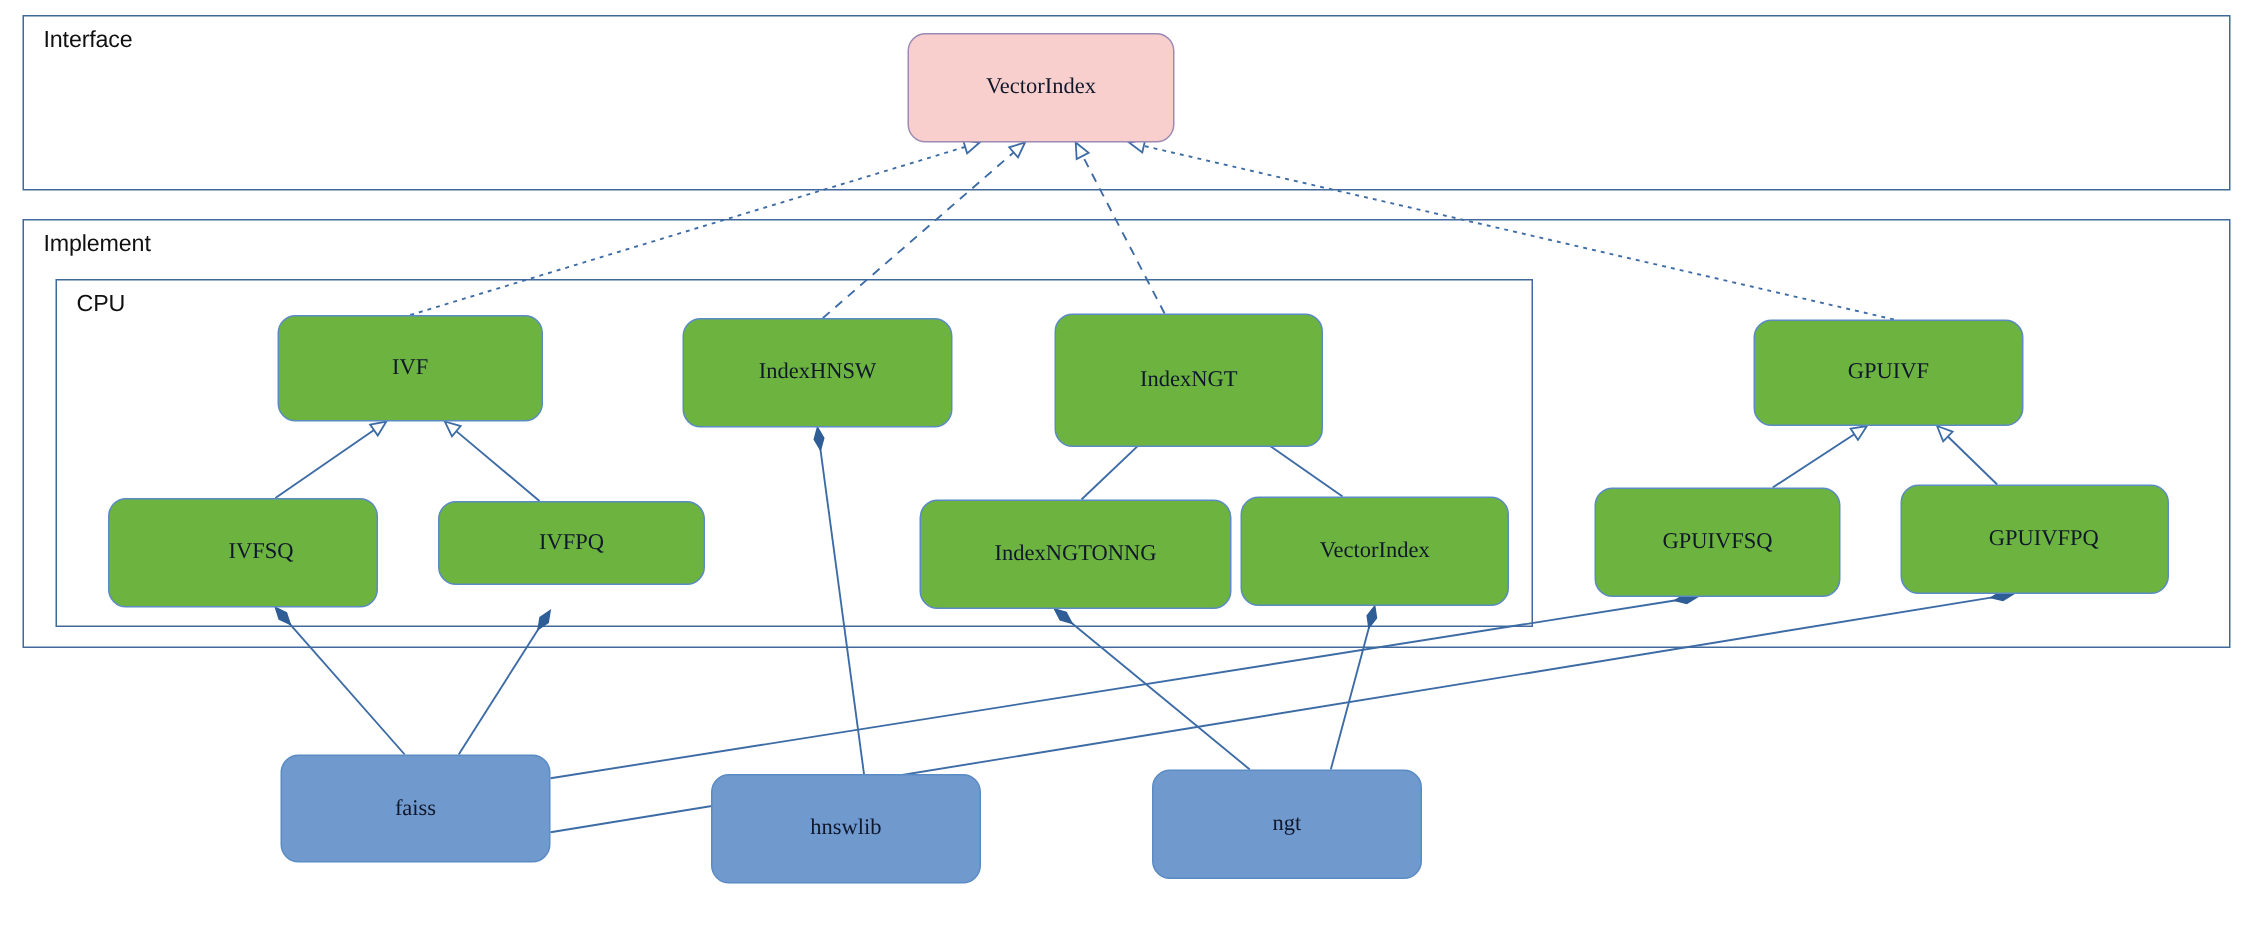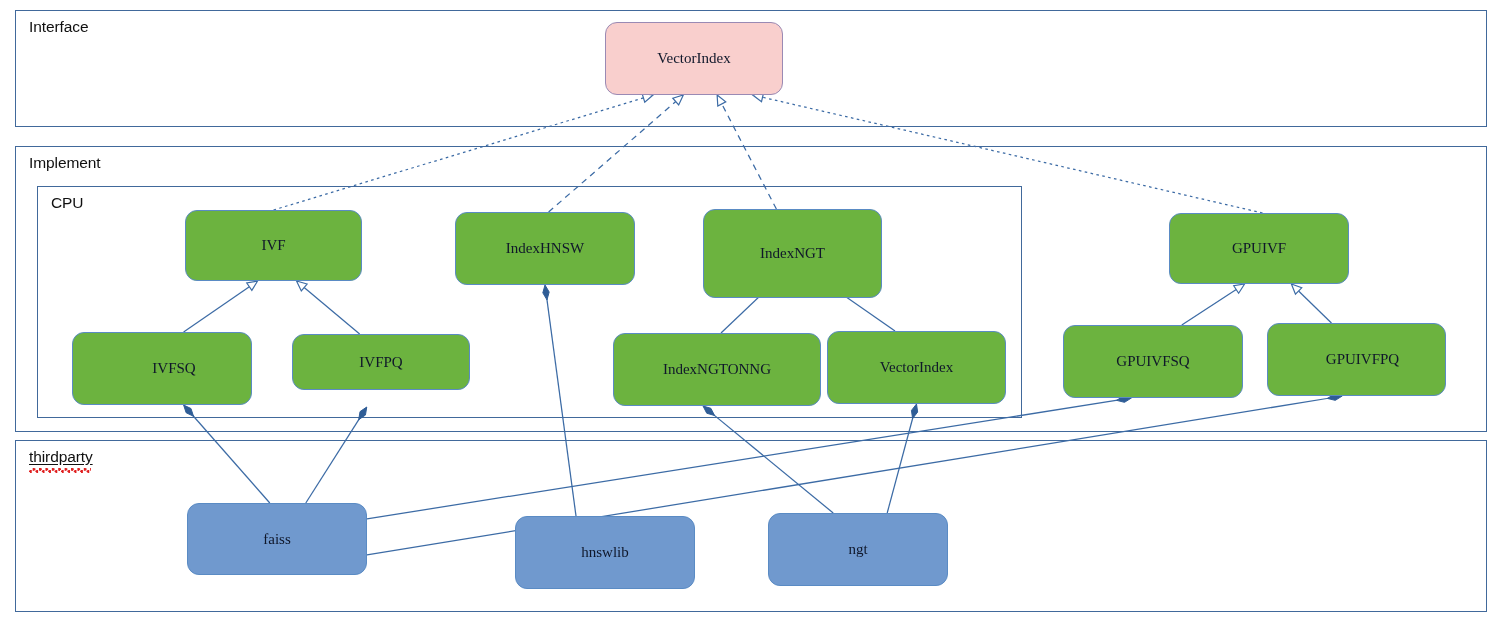--- a/index.html
+++ b/index.html
@@ -98,24 +98,20 @@
 
   <div class="container" id="c-implement" style="left: 15px; top: 146px; width: 1472px; height: 286px;">
     <span class="container-label">Implement</span>
   </div>
 
   <div class="container" id="c-cpu" style="left: 37px; top: 186px; width: 985px; height: 232px;">
     <span class="container-label">CPU</span>
   </div>
 
 
-  <div class="container" id="c-thirdparty" style="left: 15px; top: 440px; width: 1472px; height: 172px;">
-    <span class="container-label misspelled">thirdparty</span>
-    <span class="squiggle"></span>
-  </div>
 
   <svg id="edges" viewBox="0 0 1503 628">
       <g>
         <line x1="273.5" y1="210" x2="643.4896287266097" y2="97.89965406375772" stroke="#3c6ba5" stroke-width="1.25" fill="none" stroke-dasharray="2.6 3.4"></line>
         <polygon points="653.06,95 644.7481404993724,102.2050670810082 642.1469391389139,93.6197454429592" fill="#ffffff" stroke="#3c6ba5" stroke-width="1.2" stroke-linejoin="miter"></polygon>
       </g>
       <g>
         <line x1="548.6" y1="212" x2="675.7698440509402" y2="101.55706833461997" stroke="#3c6ba5" stroke-width="1.25" fill="none" stroke-dasharray="6 5"></line>
         <polygon points="683.32,95 678.6777241861622,104.97242574643987 672.7955552454545,98.19938472342994" fill="#ffffff" stroke="#3c6ba5" stroke-width="1.2" stroke-linejoin="miter"></polygon>
       </g>
@@ -202,30 +198,30 @@
       </div>
       <div class="node impl-node" style="left: 292px; top: 334px; width: 178px; height: 56px;">
         <span>IVFPQ</span>
       </div>
       <div class="node impl-node" style="left: 613px; top: 333px; width: 208px; height: 73px;">
         <span>IndexNGTONNG</span>
       </div>
       <div class="node impl-node" style="left: 827px; top: 331px; width: 179px; height: 73px;">
         <span>VectorIndex</span>
       </div>
-      <div class="node impl-node" style="left: 1063px; top: 325px; width: 180px; height: 73px;">
+      <div class="node impl-node" style="left: 1063px; top: 325px; width: 164px; height: 73px;">
         <span>GPUIVFSQ</span>
       </div>
       <div class="node impl-node" style="left: 1267px; top: 323px; width: 179px; height: 73px; padding-left: 16px;">
         <span>GPUIVFPQ</span>
       </div>
       <div class="node thirdparty-node" style="left: 187px; top: 503px; width: 180px; height: 72px;">
         <span>faiss</span>
       </div>
-      <div class="node thirdparty-node" style="left: 515px; top: 516px; width: 180px; height: 73px;">
+      <div class="node thirdparty-node" style="left: 474px; top: 516px; width: 180px; height: 73px;">
         <span>hnswlib</span>
       </div>
       <div class="node thirdparty-node" style="left: 768px; top: 513px; width: 180px; height: 73px;">
         <span>ngt</span>
       </div>
     </div>
 
 </div>
 
 </body></html>

